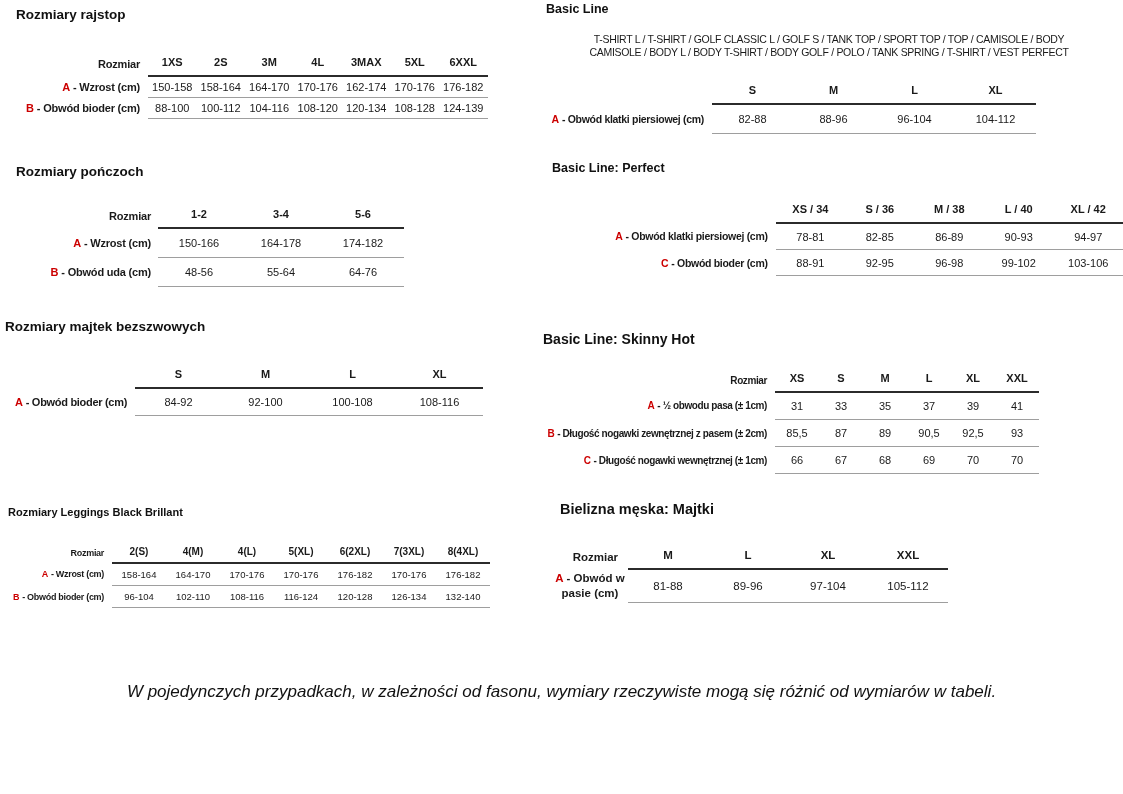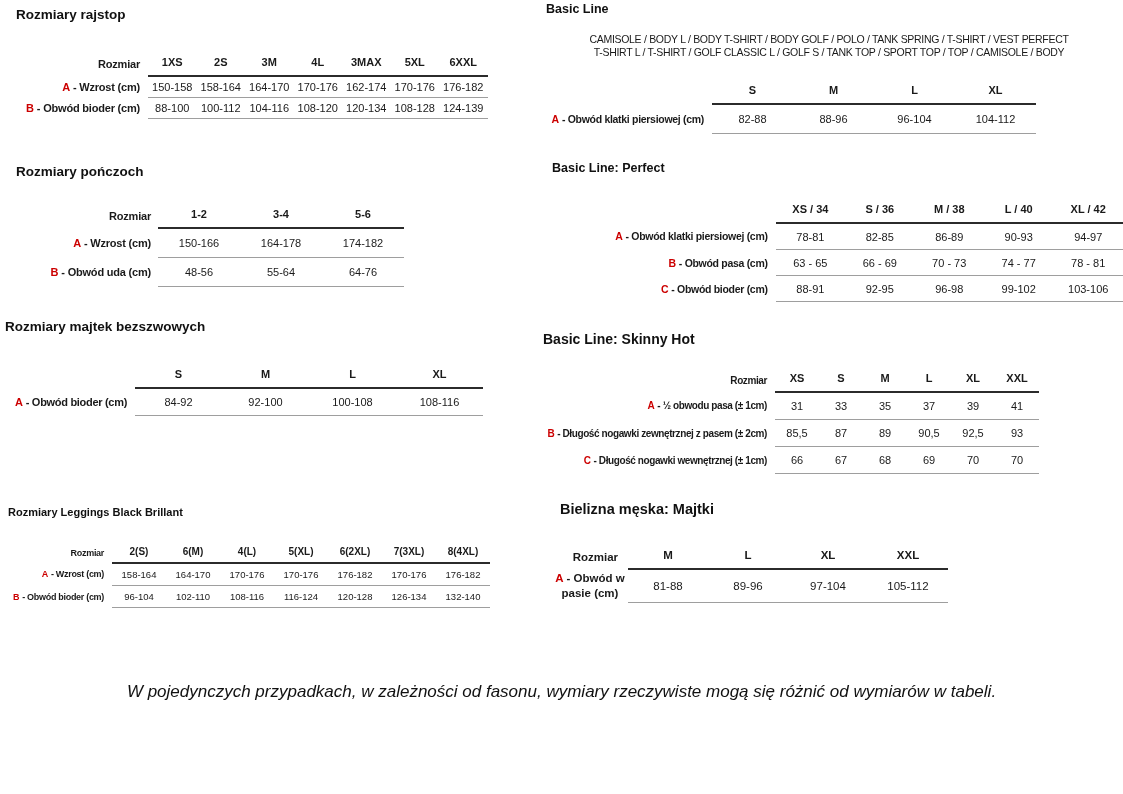--- a/index.html
+++ b/index.html
@@ -181,21 +181,21 @@
       <col style="width:54px">
       <col style="width:54px">
       <col style="width:54px">
       <col style="width:54px">
       <col style="width:54px">
     </colgroup>
   <tbody>
       <tr class="hd">
     <th class="lbl">Rozmiar</th>
     <th class="sz">2(S)</th>
-    <th class="sz">6(M)</th>
+    <th class="sz">4(M)</th>
     <th class="sz">4(L)</th>
     <th class="sz">5(XL)</th>
     <th class="sz">6(2XL)</th>
     <th class="sz">7(3XL)</th>
     <th class="sz">8(4XL)</th>
   </tr>
   <tr>
     <td class="lbl"><span class="ltr">A</span><span class="lbltxt">- Wzrost (cm)</span></td>
     <td class="v">158-164</td>
     <td class="v">164-170</td>
@@ -214,22 +214,22 @@
     <td class="v">120-128</td>
     <td class="v">126-134</td>
     <td class="v">132-140</td>
   </tr>
 </tbody>
   </table>
 
 <div class="abs title" style="left:546px;top:2px;font-size:12.5px;">Basic Line</div>
 
 <div class="abs products" style="left:540px;top:33px;width:578px;">
+  <div>T-SHIRT L / T-SHIRT / GOLF CLASSIC L / GOLF S / TANK TOP / SPORT TOP / TOP / CAMISOLE / BODY</div>
   <div>CAMISOLE / BODY L / BODY T-SHIRT / BODY GOLF / POLO / TANK SPRING / T-SHIRT / VEST PERFECT</div>
-  <div>T-SHIRT L / T-SHIRT / GOLF CLASSIC L / GOLF S / TANK TOP / SPORT TOP / TOP / CAMISOLE / BODY</div>
 </div>
 
 <table class="abs t-basic" style="left:520px;top:80px;">
   <colgroup>
       <col style="width:192px">
       <col style="width:81px">
       <col style="width:81px">
       <col style="width:81px">
       <col style="width:81px">
     </colgroup>
@@ -271,28 +271,20 @@
     <th class="sz">L / 40</th>
     <th class="sz">XL / 42</th>
   </tr>
   <tr>
     <td class="lbl"><span class="ltr">A</span><span class="lbltxt">- Obwód klatki piersiowej (cm)</span></td>
     <td class="v">78-81</td>
     <td class="v">82-85</td>
     <td class="v">86-89</td>
     <td class="v">90-93</td>
     <td class="v">94-97</td>
-  </tr>
-  <tr>
-    <td class="lbl"><span class="ltr">B</span><span class="lbltxt">- Obwód pasa (cm)</span></td>
-    <td class="v">63 - 65</td>
-    <td class="v">66 - 69</td>
-    <td class="v">70 - 73</td>
-    <td class="v">74 - 77</td>
-    <td class="v">78 - 81</td>
   </tr>
   <tr>
     <td class="lbl"><span class="ltr">C</span><span class="lbltxt">- Obwód bioder (cm)</span></td>
     <td class="v">88-91</td>
     <td class="v">92-95</td>
     <td class="v">96-98</td>
     <td class="v">99-102</td>
     <td class="v">103-106</td>
   </tr>
 </tbody>

